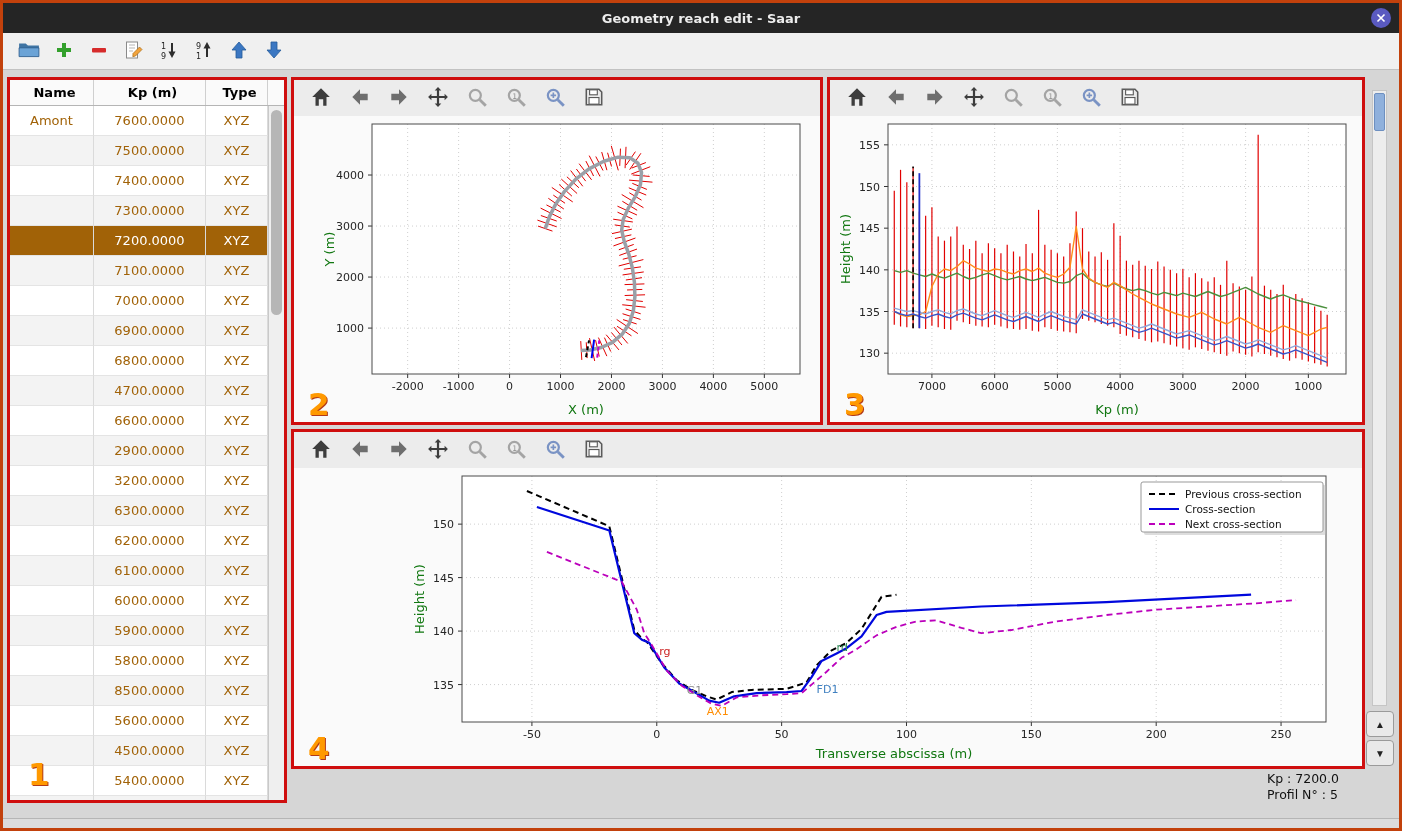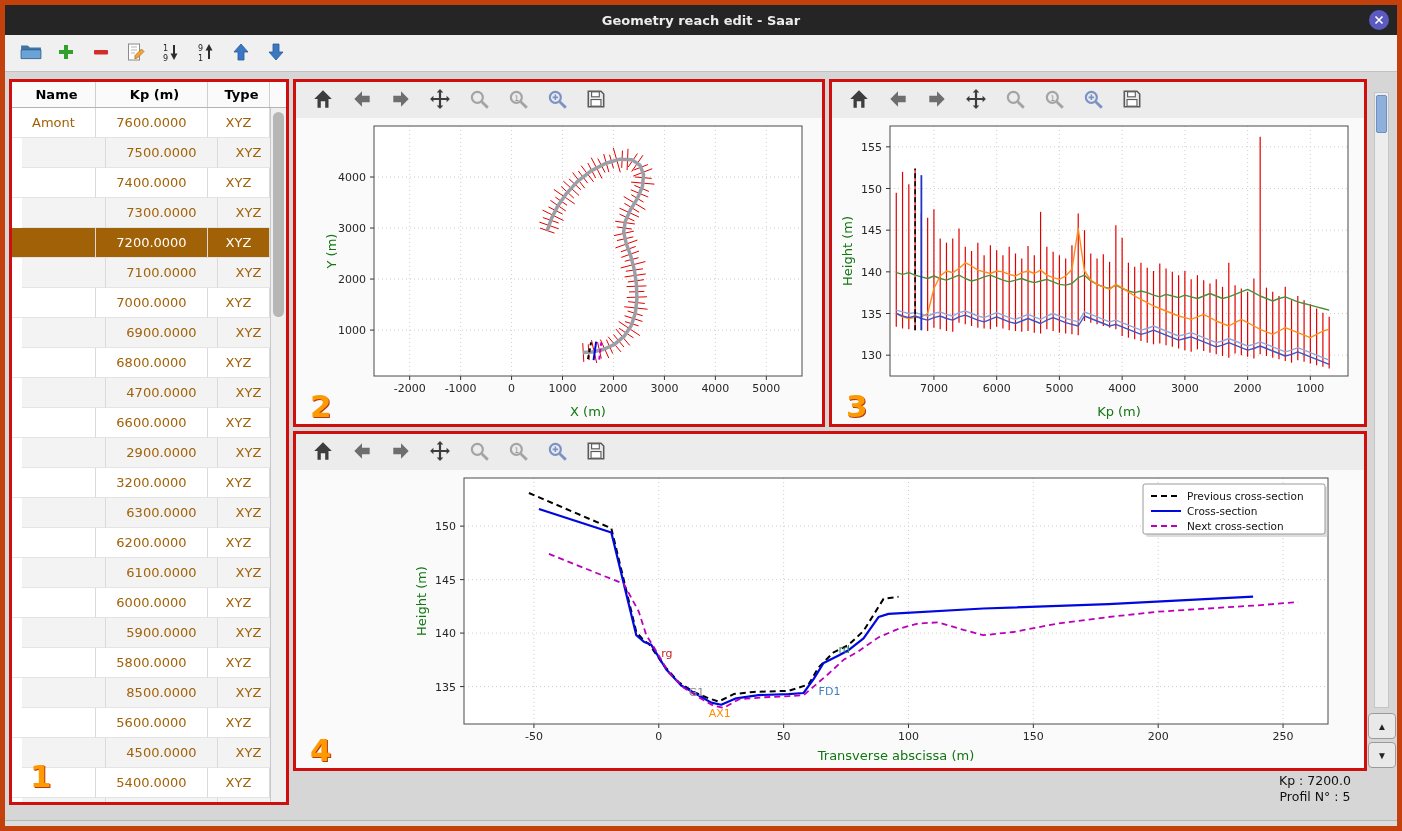--- a/index.html
+++ b/index.html
@@ -1,17 +1,17 @@
 <!DOCTYPE html>
 <html><head>
 <meta charset="utf-8">
 <style>
   * { box-sizing: border-box; }
   body { margin:0; background:#3a3a3a; font-family:"DejaVu Sans", sans-serif; }
-  .window { position:relative; width:1402px; height:831px; background:#d6d6d6; border:5px solid #c2410c; overflow:hidden; }
+  .window { position:relative; width:1402px; height:831px; background:#d6d6d6; border:3px solid #c2410c; overflow:hidden; }
 
   .titlebar { position:absolute; left:0; top:0; width:100%; height:30px; background:#252525; display:flex; align-items:center; justify-content:center; }
   .titlebar .title { color:#ececec; font-weight:bold; font-size:13px; }
   .close-btn { position:absolute; right:8px; top:5px; width:20px; height:20px; border-radius:50%; background:#5a5ac0; border:none; padding:0; display:flex; align-items:center; justify-content:center; cursor:pointer; }
 
   .toolbar { position:absolute; left:0; top:30px; width:100%; height:37px; background:#f0f0f0; border-bottom:1px solid #c2c2c2; display:flex; align-items:center; padding-left:8px; }
   .tb-btn { width:33px; height:31px; border:none; background:transparent; display:flex; align-items:center; justify-content:center; margin:0 1px; cursor:pointer; }
 
   .panel { position:absolute; border:3px solid #cf0e0e; background:#f2f2f2; }
   #panel1 { left:4px;  top:74px;  width:280px;  height:726px; background:#fff; }
@@ -27,32 +27,32 @@
   .figure { background:#fafafa; }
   .figure svg { display:block; }
 
   
   .tbl { position:absolute; left:0; top:0; right:0; bottom:0; background:#fff; }
   .tbl-head { display:grid; grid-template-columns:84px 112px 62px; height:26px; line-height:25px; font-weight:bold; font-size:13px; text-align:center; background:#fafafa; border-bottom:1px solid #b5b5b5; }
   .tbl-head .hc { border-right:1px solid #cfcfcf;margin-left:6px; }
   .tbl-body { position:absolute; top:26px; left:0; right:16px; bottom:0; overflow:hidden; }
   .trow { display:grid; grid-template-columns:84px 112px 62px; height:30px; line-height:29px; font-size:13px; text-align:center; color:#a16207; background:#fff; }
   .trow > div { border-right:1px solid #dadada; border-bottom:1px solid #e4e4e4; overflow:hidden; }
-  .trow.alt { background:#f3f3f3;margin-left:10px; }
+  .trow.alt { background:#f3f3f3; }
   .trow.sel { background:#a16207; color:#fff; }
   .tbl-scroll { position:absolute; top:26px; right:0; bottom:0; width:16px; background:#efefef; border-left:1px solid #c9c9c9; }
   .tbl-thumb { position:absolute; left:2px; right:2px; top:4px; height:205px; background:#b6b6b6; border-radius:6px; }
 
   .v-scroll { position:absolute; left:1369px; top:87px; width:15px; height:616px; background:#ededed; border:1px solid #c5c5c5; }
   .v-thumb { position:absolute; left:1px; right:1px; top:2px; height:38px; background:#8fb0dc; border:1px solid #6d8fc0; border-radius:2px; }
   .stepper { position:absolute; width:28px; height:26px; background:#e9e9e9; border:1px solid #9a9a9a; border-radius:4px; font-size:10px; color:#222; display:flex; align-items:center; justify-content:center; cursor:pointer; padding:0; }
   #step-up { left:1363px; top:708px; }
   #step-down { left:1363px; top:737px; }
 
-  .info { position:absolute; right:46px; top:768px; text-align:center; font-size:12.5px; color:#111; line-height:16px; }
+  .info { position:absolute; right:60px; top:768px; text-align:left; font-size:12.5px; color:#111; line-height:16px; }
   .statusbar { position:absolute; left:0; top:815px; width:100%; height:16px; background:#dcdcdc; border-top:1px solid #b5b5b5; }
 </style>
 </head>
 <body>
 
 <div class="window">
 
   <div class="titlebar">
     <span class="title">Geometry reach edit - Saar</span>
     <button class="close-btn">

